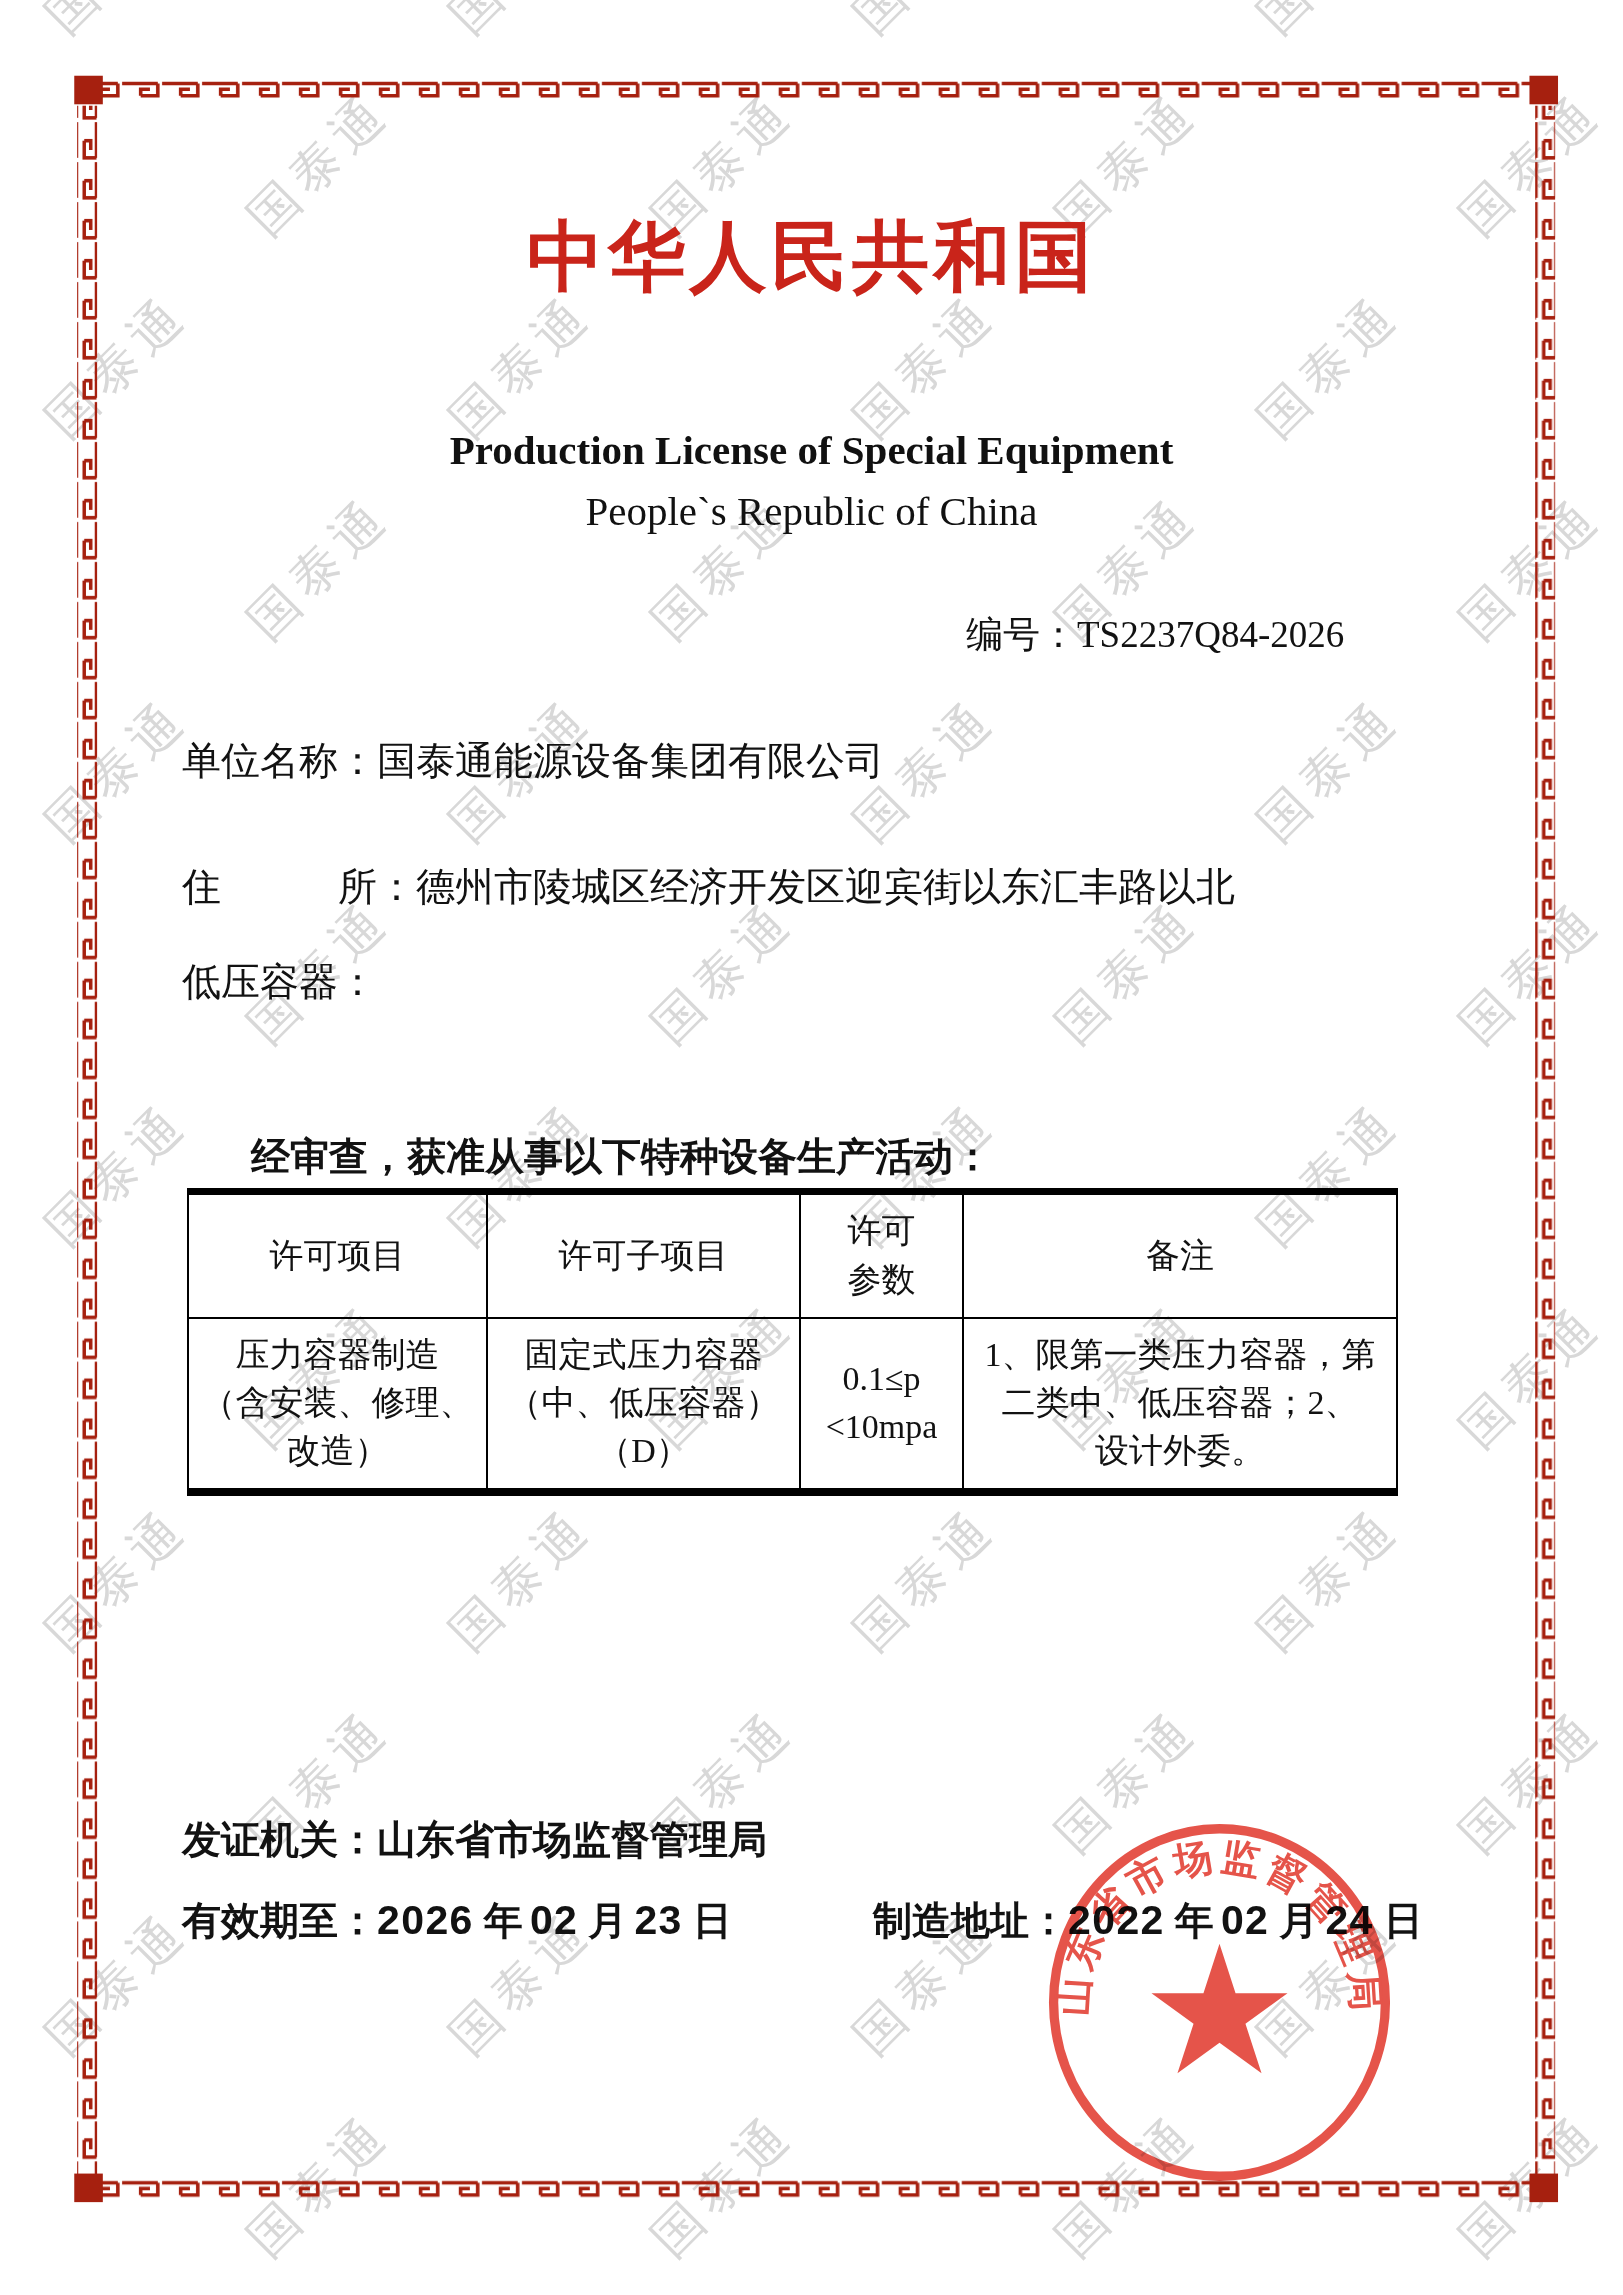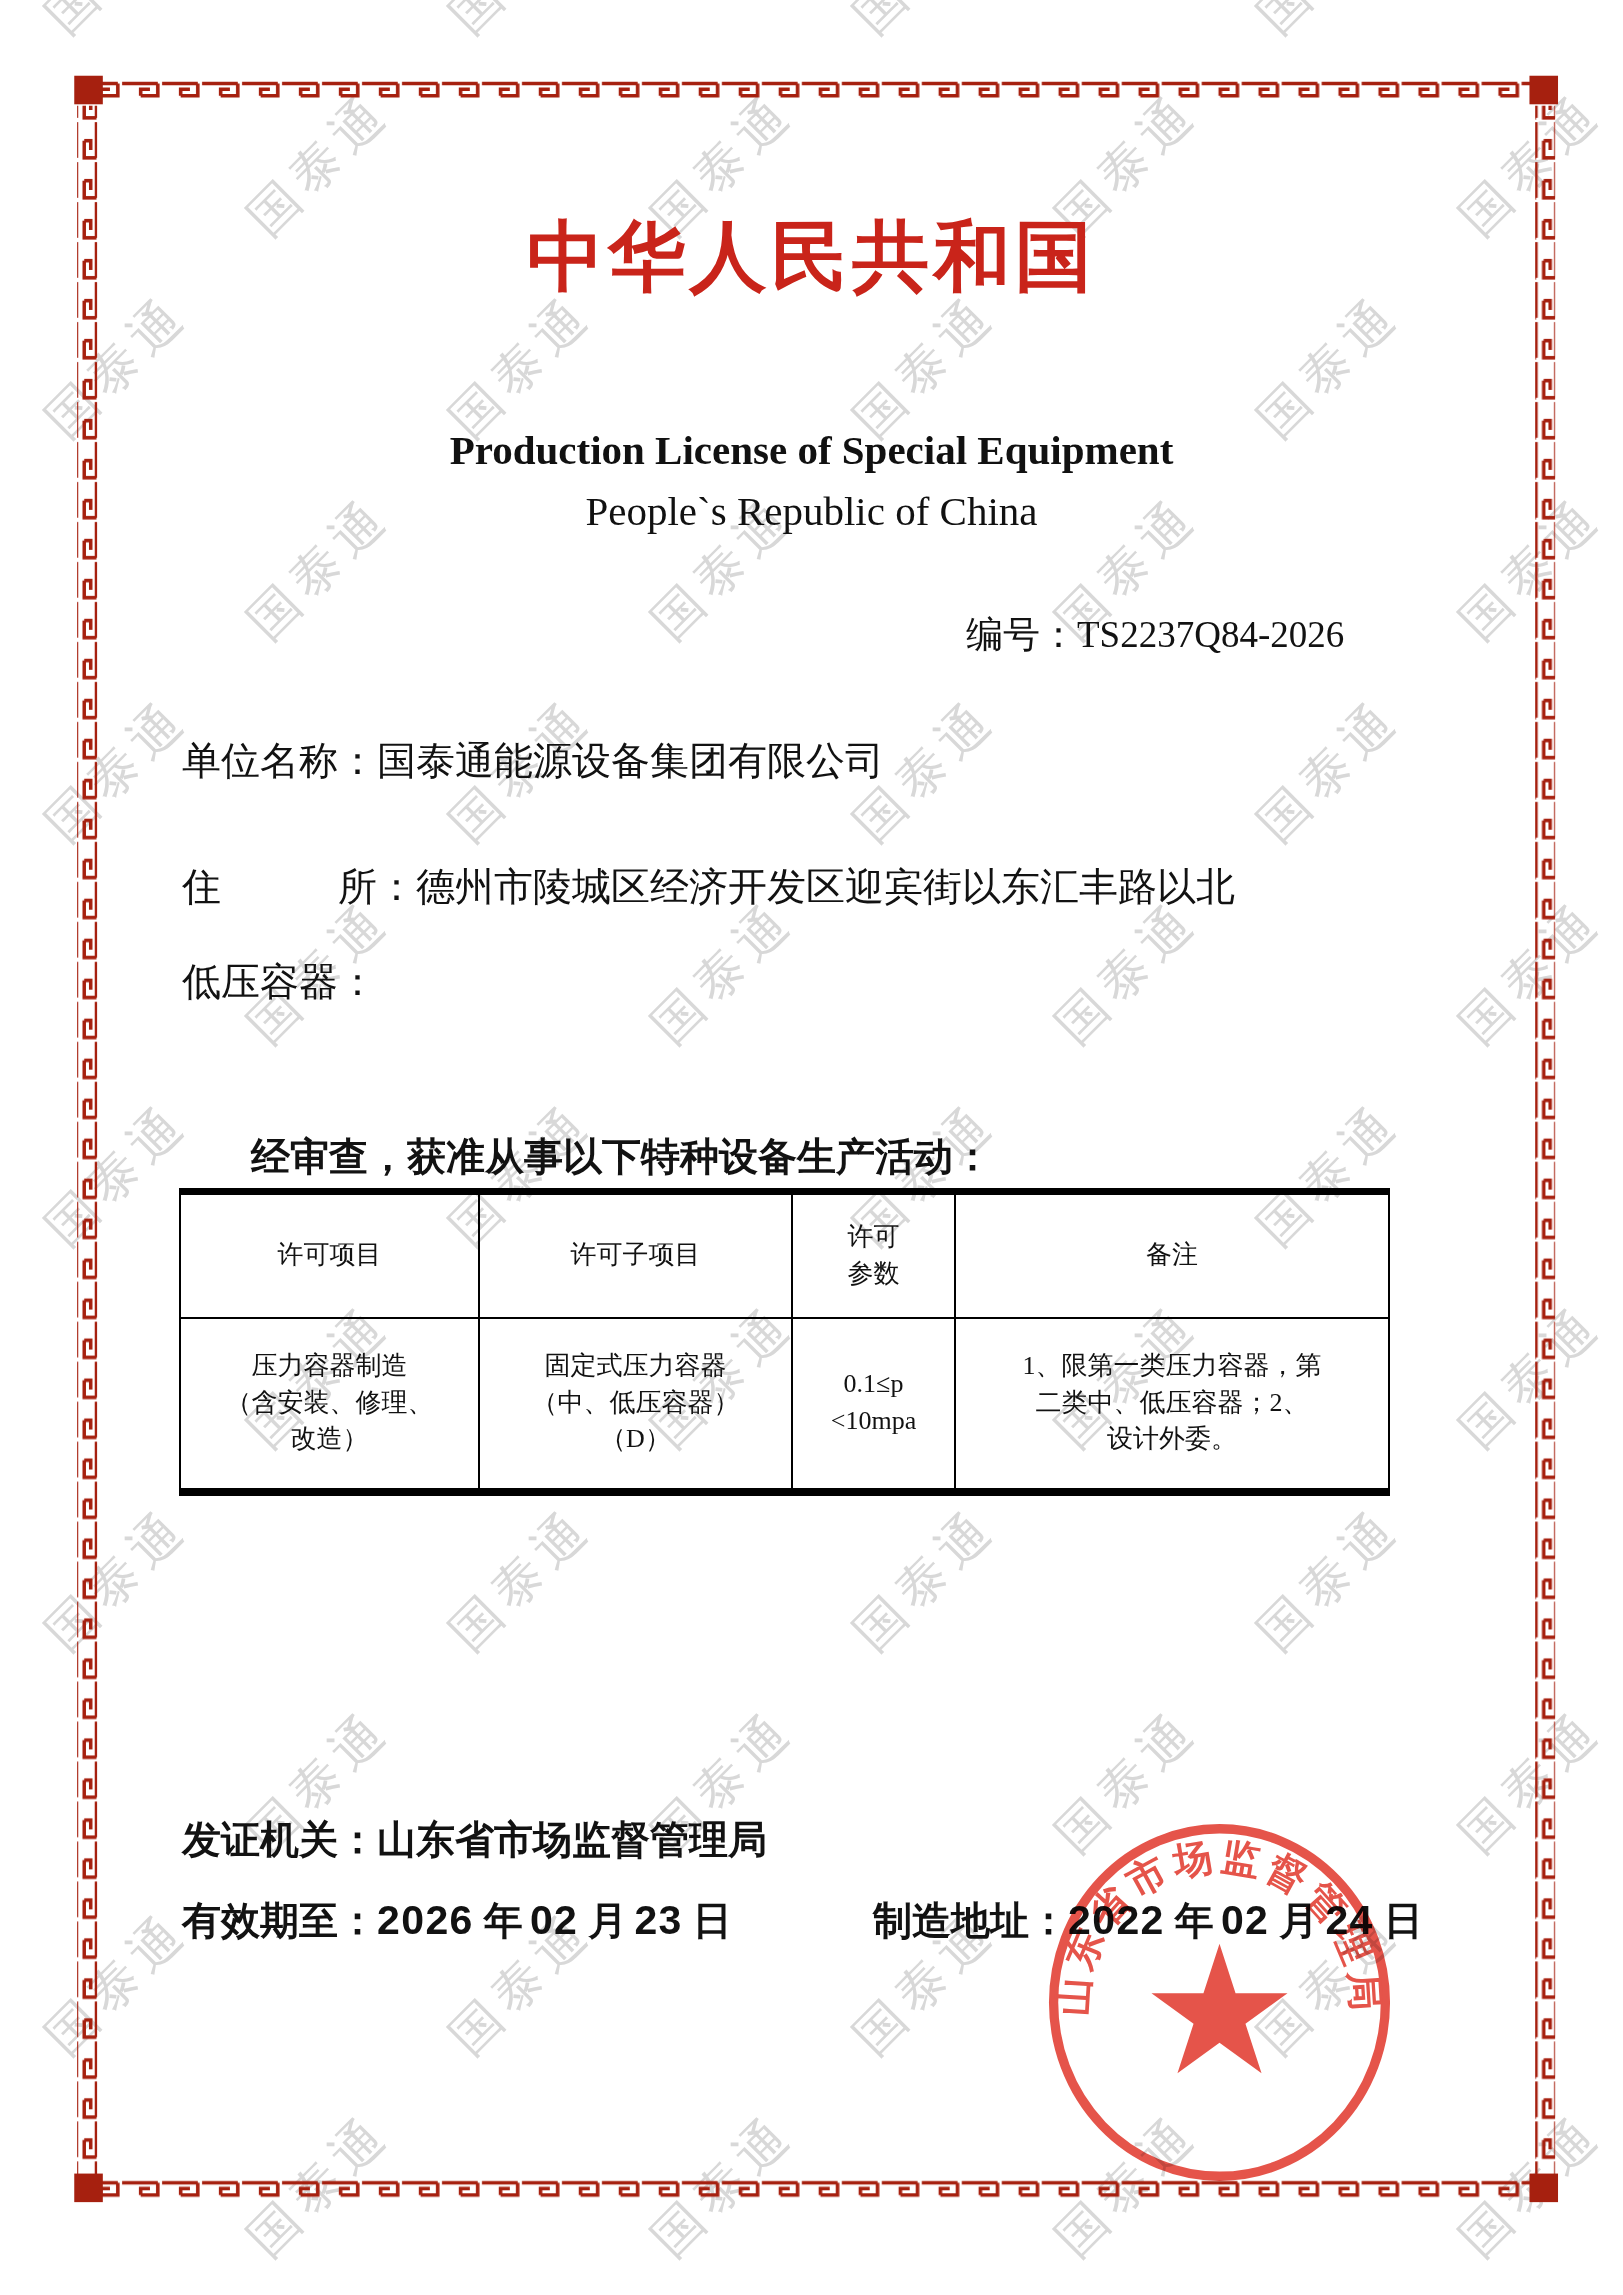--- a/index.html
+++ b/index.html
@@ -35,25 +35,25 @@
   .code-line{top:610px;left:966px;font-size:37px;}
   .field-row{left:182px;font-size:39px;display:flex;align-items:flex-start;line-height:61px;}
   .row-company{top:730px;}
   .row-res{top:856px;}
   .row-addr{top:951px;}
   .f-label{white-space:pre;flex:0 0 auto;}
   .f-value{max-width:868px;}
   .intro{top:1130px;left:251px;font-size:39px;font-weight:bold;}
   
   .lic-table{
-    position:absolute;top:1188px;left:179px;width:1208px;
+    position:absolute;top:1188px;left:187px;width:1208px;
     border-collapse:collapse;table-layout:fixed;
     border-top:7.1px solid #000;border-bottom:8.6px solid #000;
     border-left:2.9px solid #000;border-right:2.9px solid #000;
-    font-size:26px;
+    font-size:34px;
   }
   .lic-table th,.lic-table td{
     border:2.9px solid #000;
     text-align:center;vertical-align:middle;
     font-weight:normal;line-height:1.42;
     padding:10px 5.7px;
   }
   .lic-table thead tr{height:126px;}
   .lic-table tbody tr{height:174px;padding-left:44px;}
   .pre{white-space:pre-line;}

